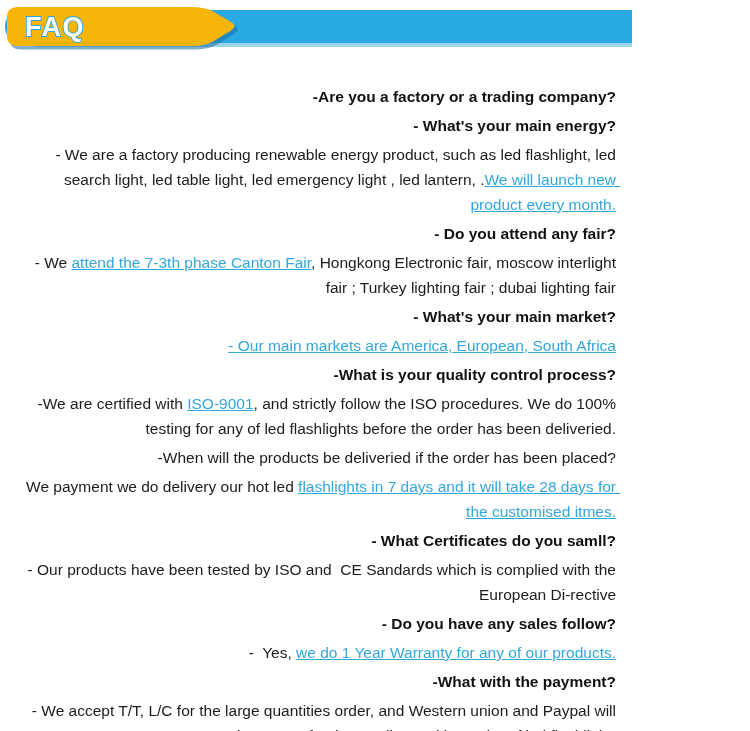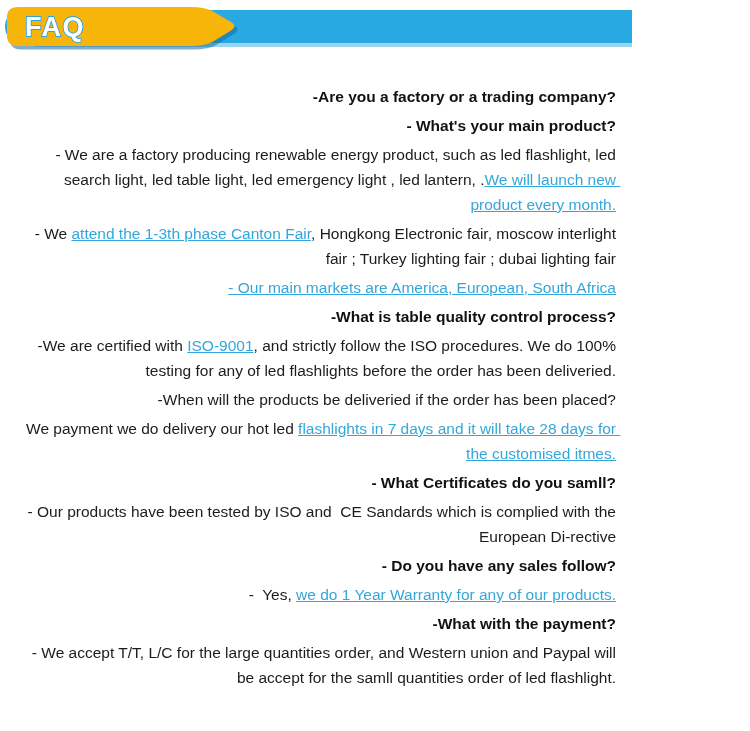--- a/index.html
+++ b/index.html
@@ -45,25 +45,27 @@
   <svg class="banner-svg" width="750" height="56" viewBox="0 0 750 56" xmlns="http://www.w3.org/2000/svg">
     <rect x="22" y="14" width="718" height="33" rx="16" fill="#9cd4ee"></rect>
     <rect x="5" y="10" width="727" height="33" rx="16" fill="#29a9e1"></rect>
     <path transform="translate(3,3.5)" opacity="0.55" d="M 18 7 L 190 7 Q 206 7 214 12 L 231 22 Q 238 26 231 30.5 L 214 41 Q 206 46 190 46 L 18 46 Q 7 46 7 36 L 7 17 Q 7 7 18 7 Z" fill="#1a6ba2"></path>
     <path d="M 18 7 L 190 7 Q 206 7 214 12 L 231 22 Q 238 26 231 30.5 L 214 41 Q 206 46 190 46 L 18 46 Q 7 46 7 36 L 7 17 Q 7 7 18 7 Z" fill="#f8b509"></path>
     <text class="banner-title-text" x="25" y="36" font-size="27" fill="#ffffff" stroke-width="1.8" paint-order="stroke" stroke="#2ea6db">FAQ</text>
   </svg>
 
   <div class="content" id="faq-content">
       <p class="question"><span class="">-Are you a factory or a trading company?</span></p>
-      <p class="question"><span class="">- What's your main product?</span></p>
+      <p class="question"><span class="">- What's your main energy?</span></p>
       <p class="answer"><span class="">- We are a factory producing renewable energy product, such as led flashlight, led search light, led table light, led emergency light , led lantern, .</span><span class="hl">We will launch new product every month.</span></p>
-      <p class="answer"><span class="">- We </span><span class="hl">attend the 1-3th phase Canton Fair</span><span class="">, Hongkong Electronic fair, moscow interlight fair ; Turkey lighting fair ; dubai lighting fair</span></p>
+      <p class="question"><span class="">- Do you attend any fair?</span></p>
+      <p class="answer"><span class="">- We </span><span class="hl">attend the 7-3th phase Canton Fair</span><span class="">, Hongkong Electronic fair, moscow interlight fair ; Turkey lighting fair ; dubai lighting fair</span></p>
+      <p class="question"><span class="">- What's your main market?</span></p>
       <p class="answer"><span class="hl">- Our main markets are America, European, South Africa</span></p>
-      <p class="question"><span class="">-What is table quality control process?</span></p>
+      <p class="question"><span class="">-What is your quality control process?</span></p>
       <p class="answer"><span class="">-We are certified with </span><span class="hl">ISO-9001</span><span class="">, and strictly follow the ISO procedures. We do 100% testing for any of led flashlights before the order has been deliveried.</span></p>
       <p class="answer"><span class="">-When will the products be deliveried if the order has been placed?</span></p>
       <p class="answer"><span class="">We payment we do delivery our hot led </span><span class="hl">flashlights in 7 days and it will take 28 days for the customised itmes.</span></p>
       <p class="question"><span class="">- What Certificates do you samll?</span></p>
       <p class="answer"><span class="">- Our products have been tested by ISO and  CE Sandards which is complied with the European Di-rective</span></p>
       <p class="question"><span class="">- Do you have any sales follow?</span></p>
       <p class="answer"><span class="">-  Yes, </span><span class="hl">we do 1 Year Warranty for any of our products.</span></p>
       <p class="question"><span class="">-What with the payment?</span></p>
       <p class="answer"><span class="">- We accept T/T, L/C for the large quantities order, and Western union and Paypal will be accept for the samll quantities order of led flashlight.</span></p>
     </div>

